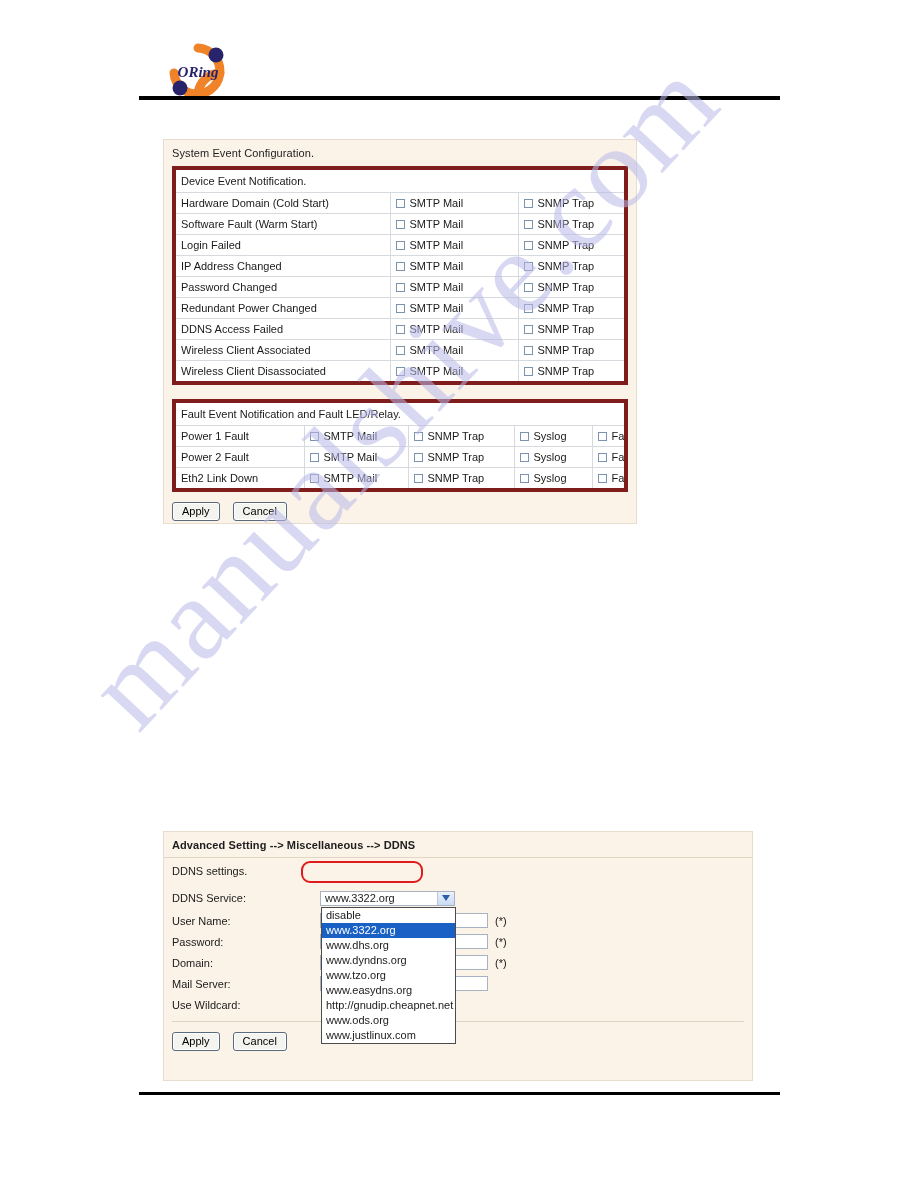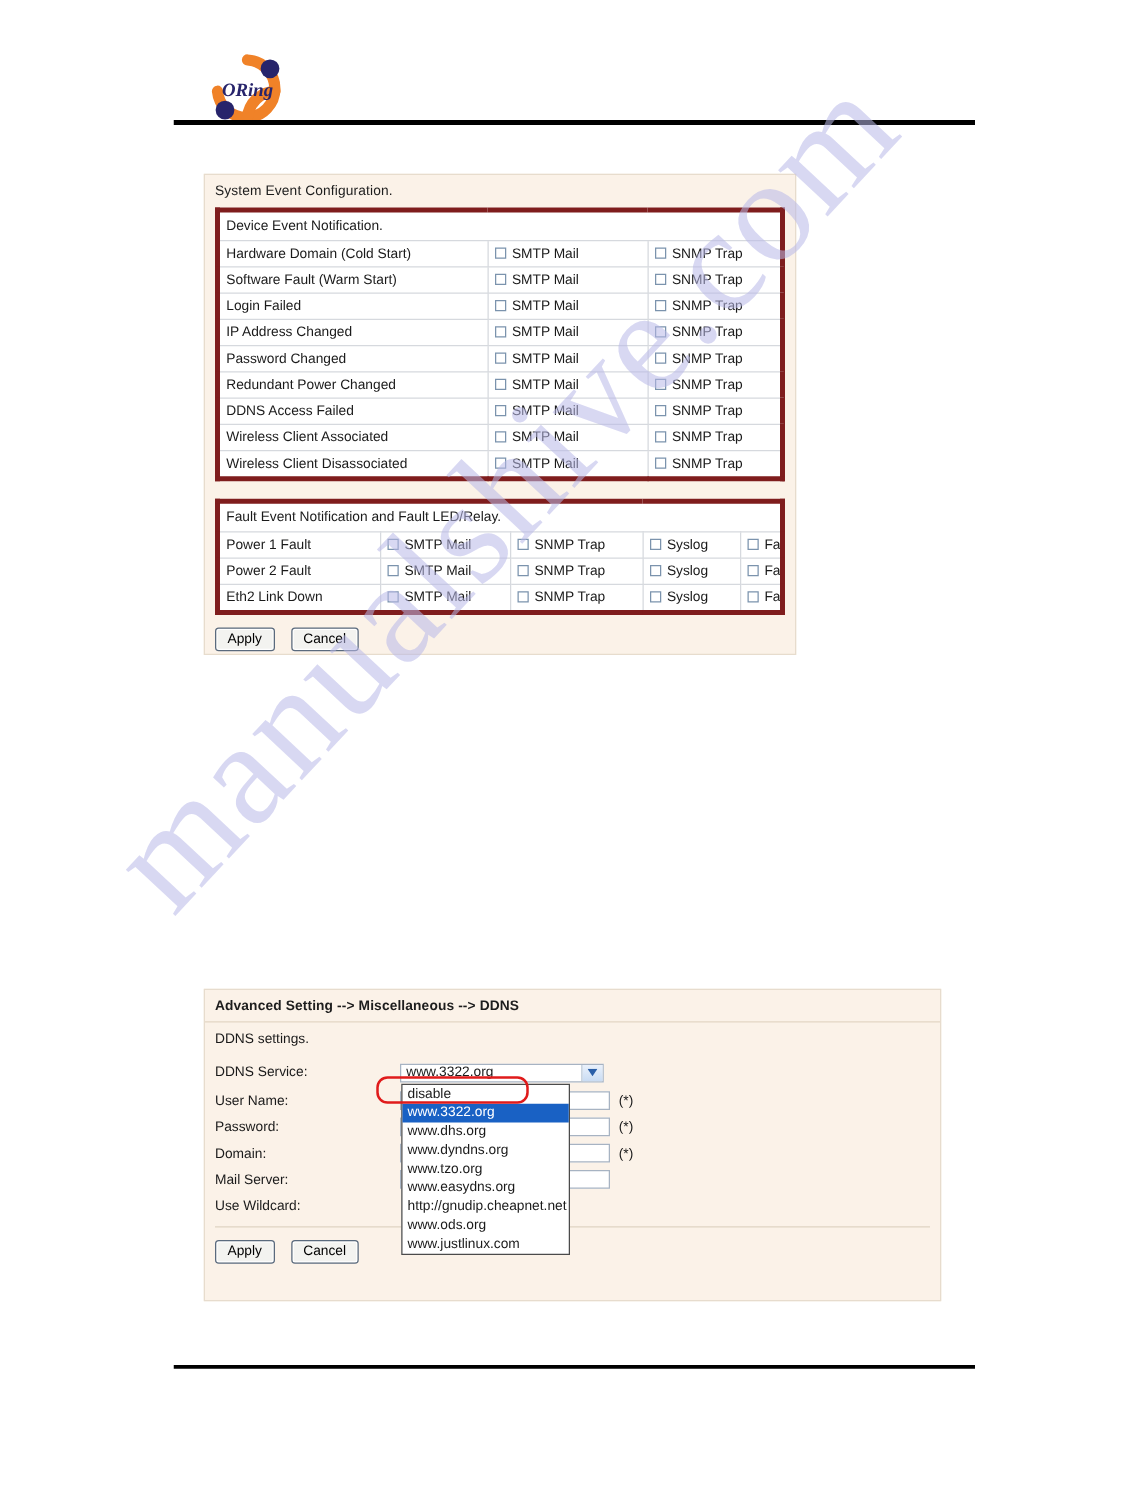--- a/index.html
+++ b/index.html
@@ -193,21 +193,21 @@
   }
   .hr-soft {
     margin: 6px 8px 0 8px;
     height: 1px;
     background: #e0d3c2;
   }
 
   
   .combo {
     position: relative;
-    width: 163px;
+    width: 135px;
     height: 15px;
     background: #ffffff;
     border: 1px solid #a7b3c2;
     box-sizing: border-box;
     display: flex;
     align-items: flex-end;
     z-index: 30;
   }
   .combo-value {
     padding-left: 4px;
@@ -382,21 +382,21 @@
         </tr>
       </tbody>
   </table>
 
   <div class="btn-row">
     <span class="btn">Apply</span>
     <span class="btn">Cancel</span>
   </div>
 </div>
 
-<div class="panel" id="ddns-panel" style="left:163px; top:791px; width:590px; height:250px;">
+<div class="panel" id="ddns-panel" style="left:163px; top:831px; width:590px; height:250px;">
 
   <div class="panel-title breadcrumb">Advanced Setting --&gt; Miscellaneous --&gt; DDNS</div>
 
   <div class="section-label">DDNS settings.</div>
 
   <div class="form-grid">
 
     <div class="form-row" style="height:24px;">
       <div class="form-label">DDNS Service:</div>
       <div class="form-field">

